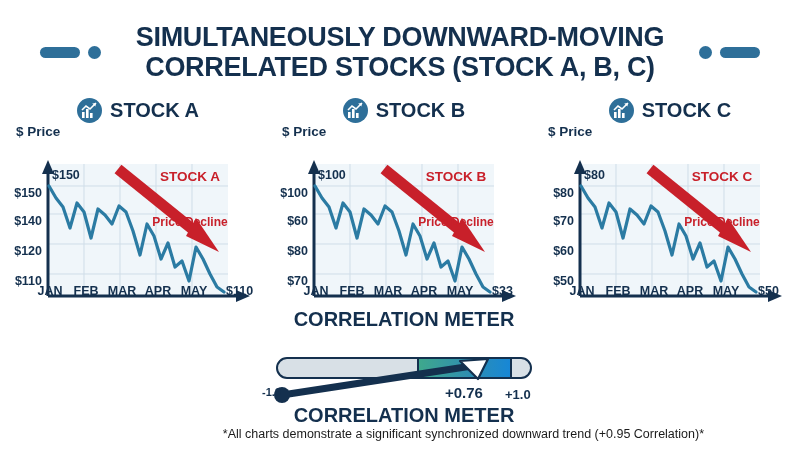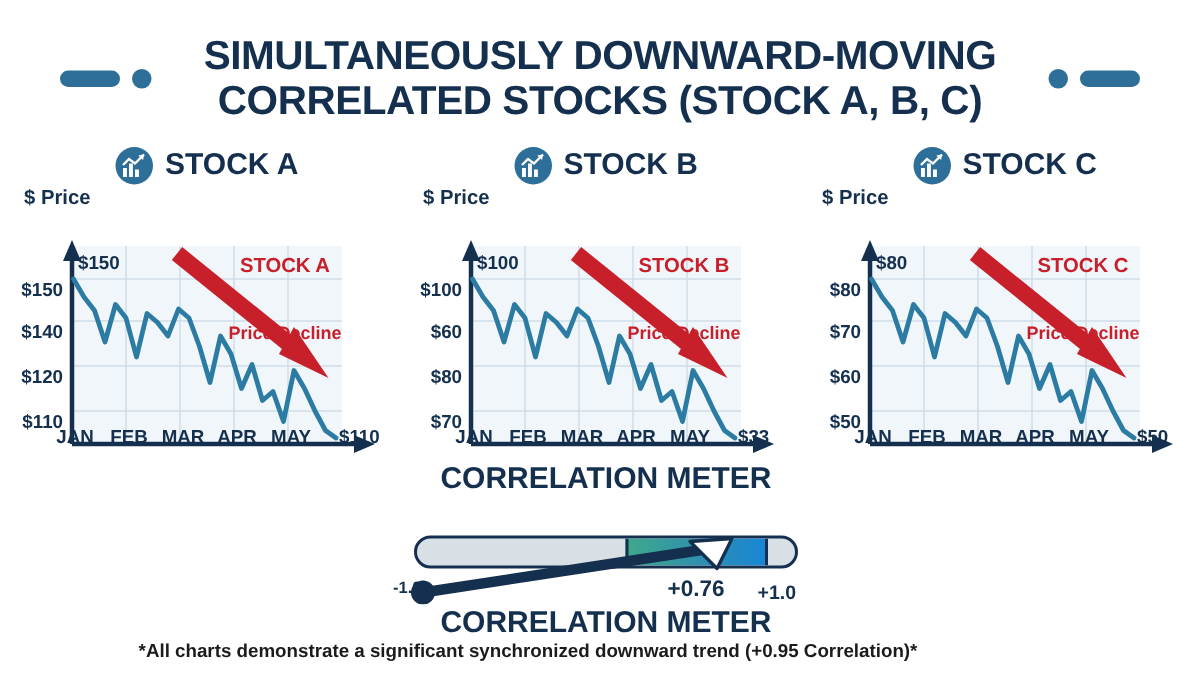--- a/index.html
+++ b/index.html
@@ -112,22 +112,22 @@
   .lab-min{left:258px;top:78px;}
   .lab-val{left:441px;top:76px;font-size:15px;}
   .lab-max{left:501px;top:79px;font-size:13px;}
 
   .corr-title2{
     position:absolute;width:800px;text-align:center;top:96px;
     font-size:20px;font-weight:bold;color:#14304e;
   }
 
   .footnote{
-    position:absolute;left:0;top:427px;width:704px;text-align:center;
-    font-size:12.5px;color:#1b1b1b;font-weight:bold;
+    position:absolute;left:0;top:427px;width:704px;text-align:right;
+    font-size:12.5px;color:#1b1b1b;font-weight:normal;
   }
 </style>
 </head>
 <body>
 
 <div class="header">
   <div class="deco">
     <span class="bar"></span>
     <span class="dot"></span>
   </div>

